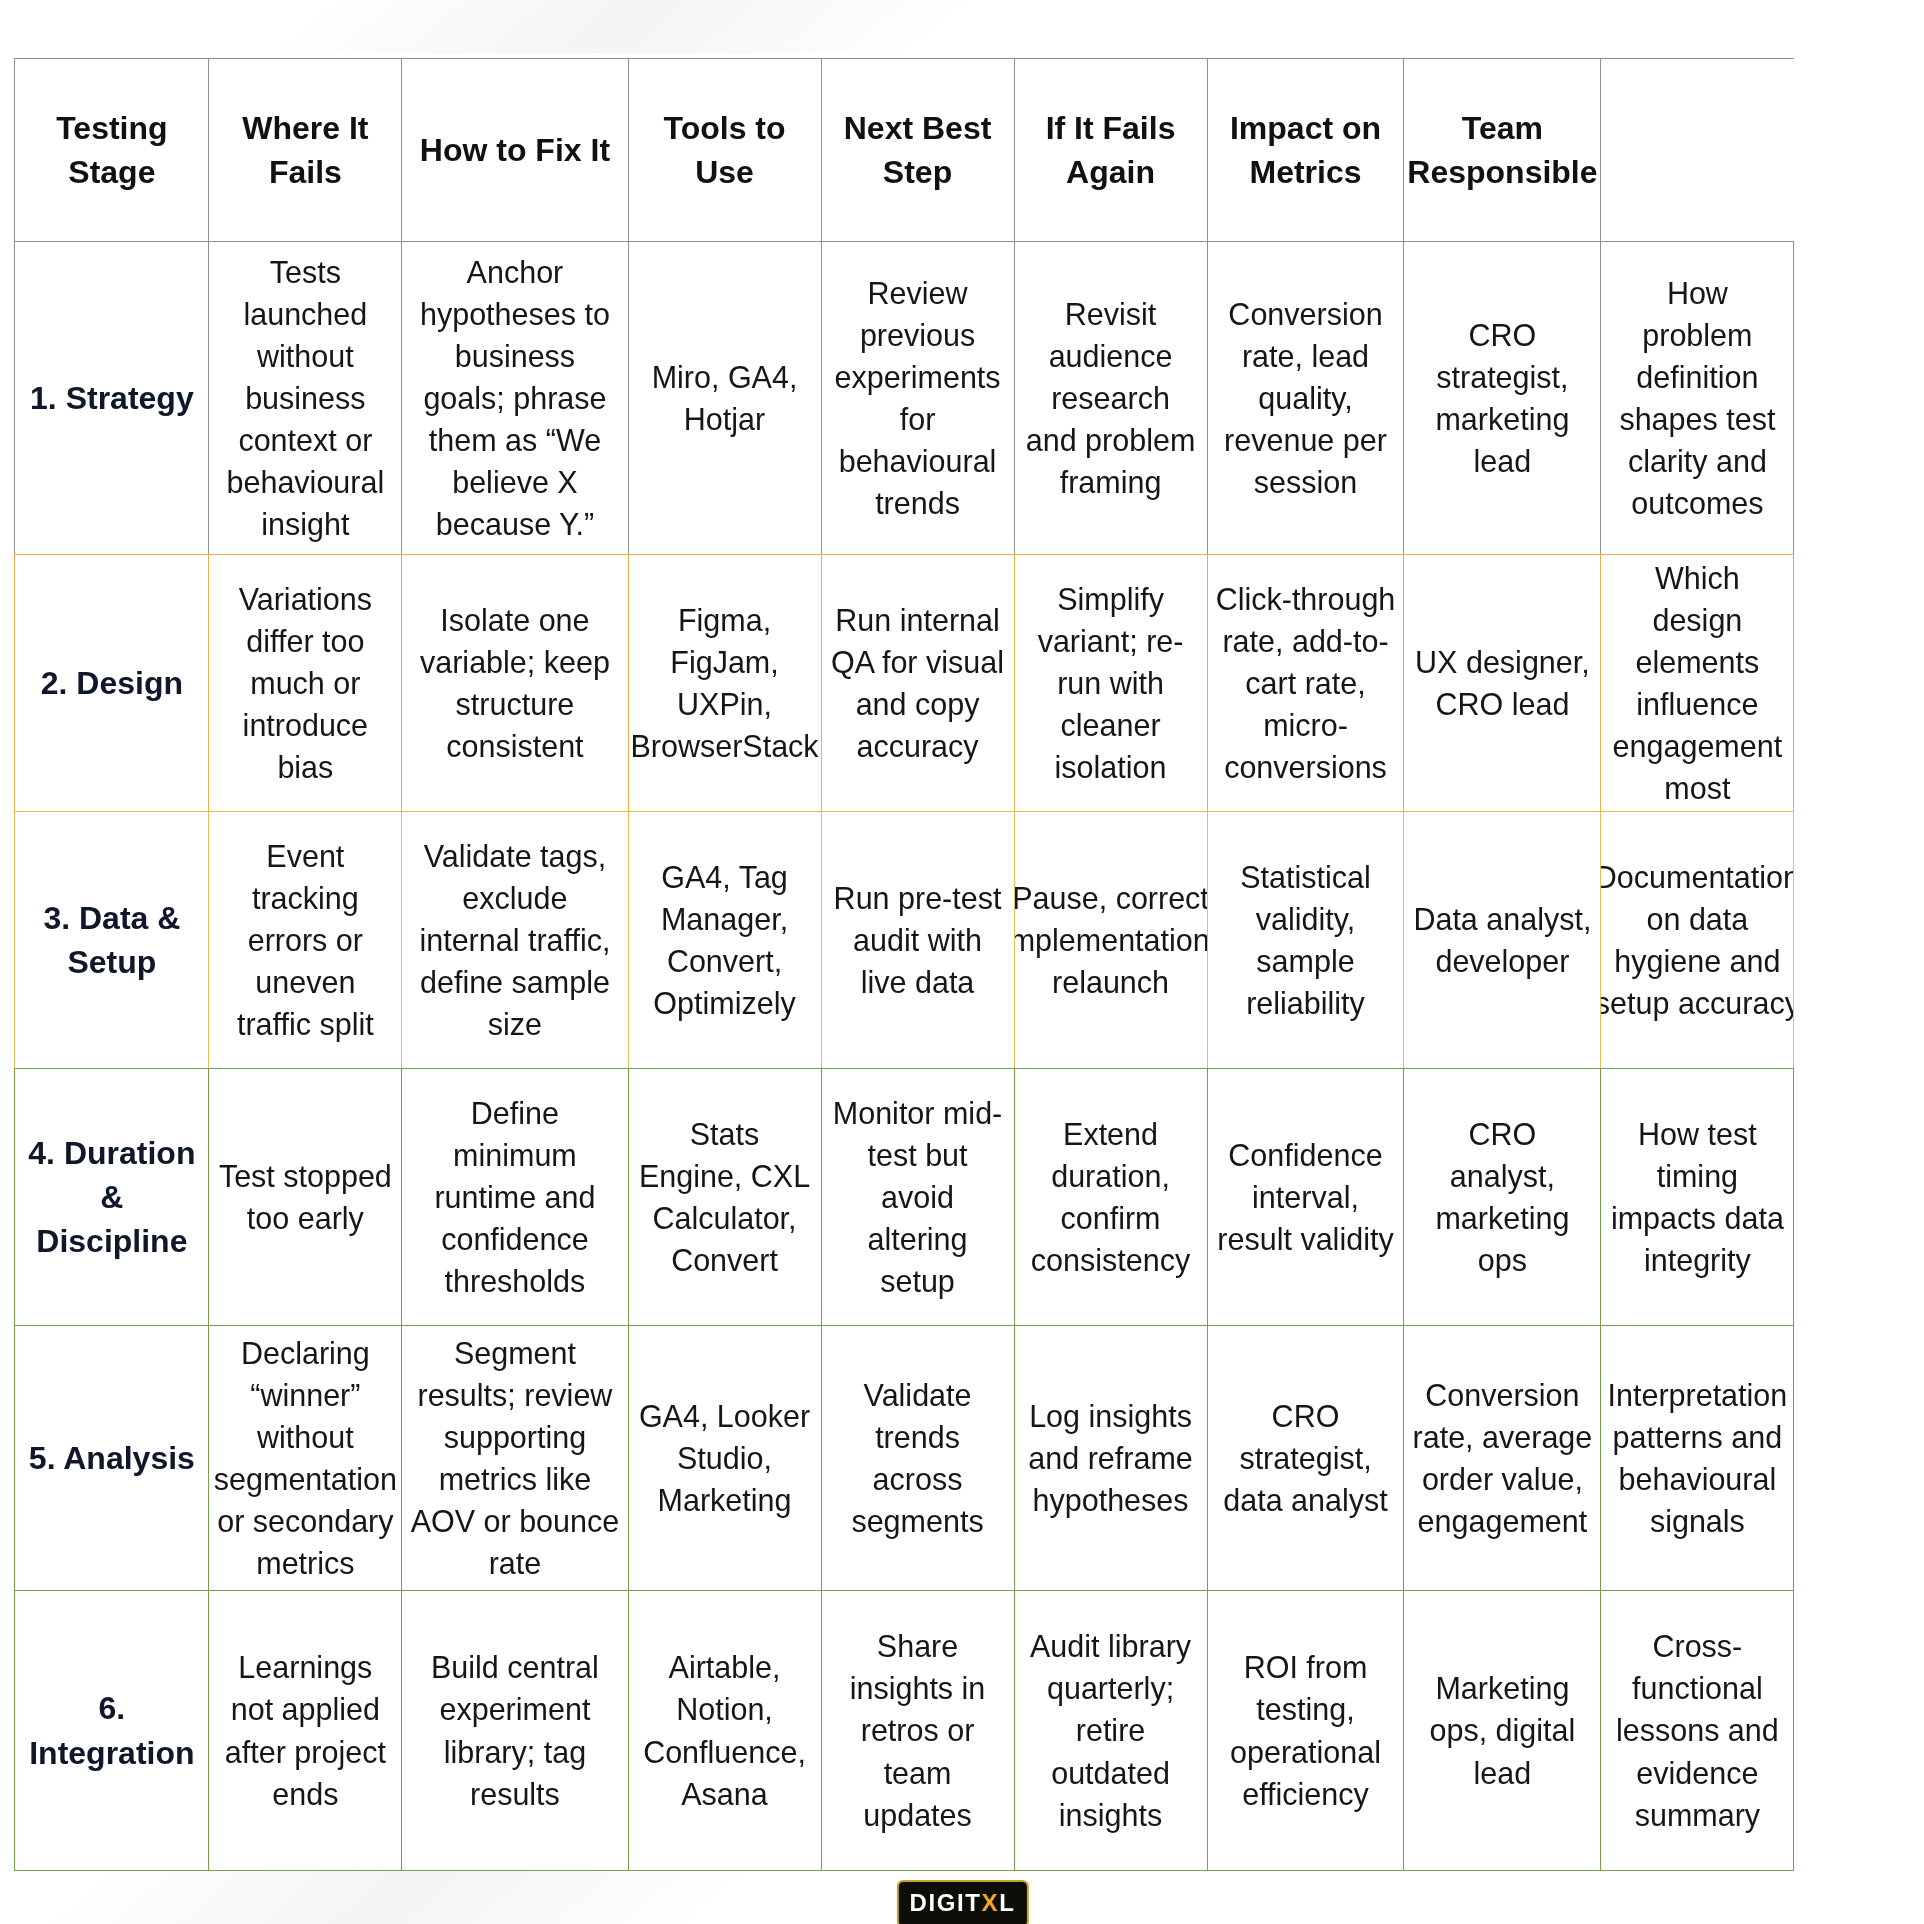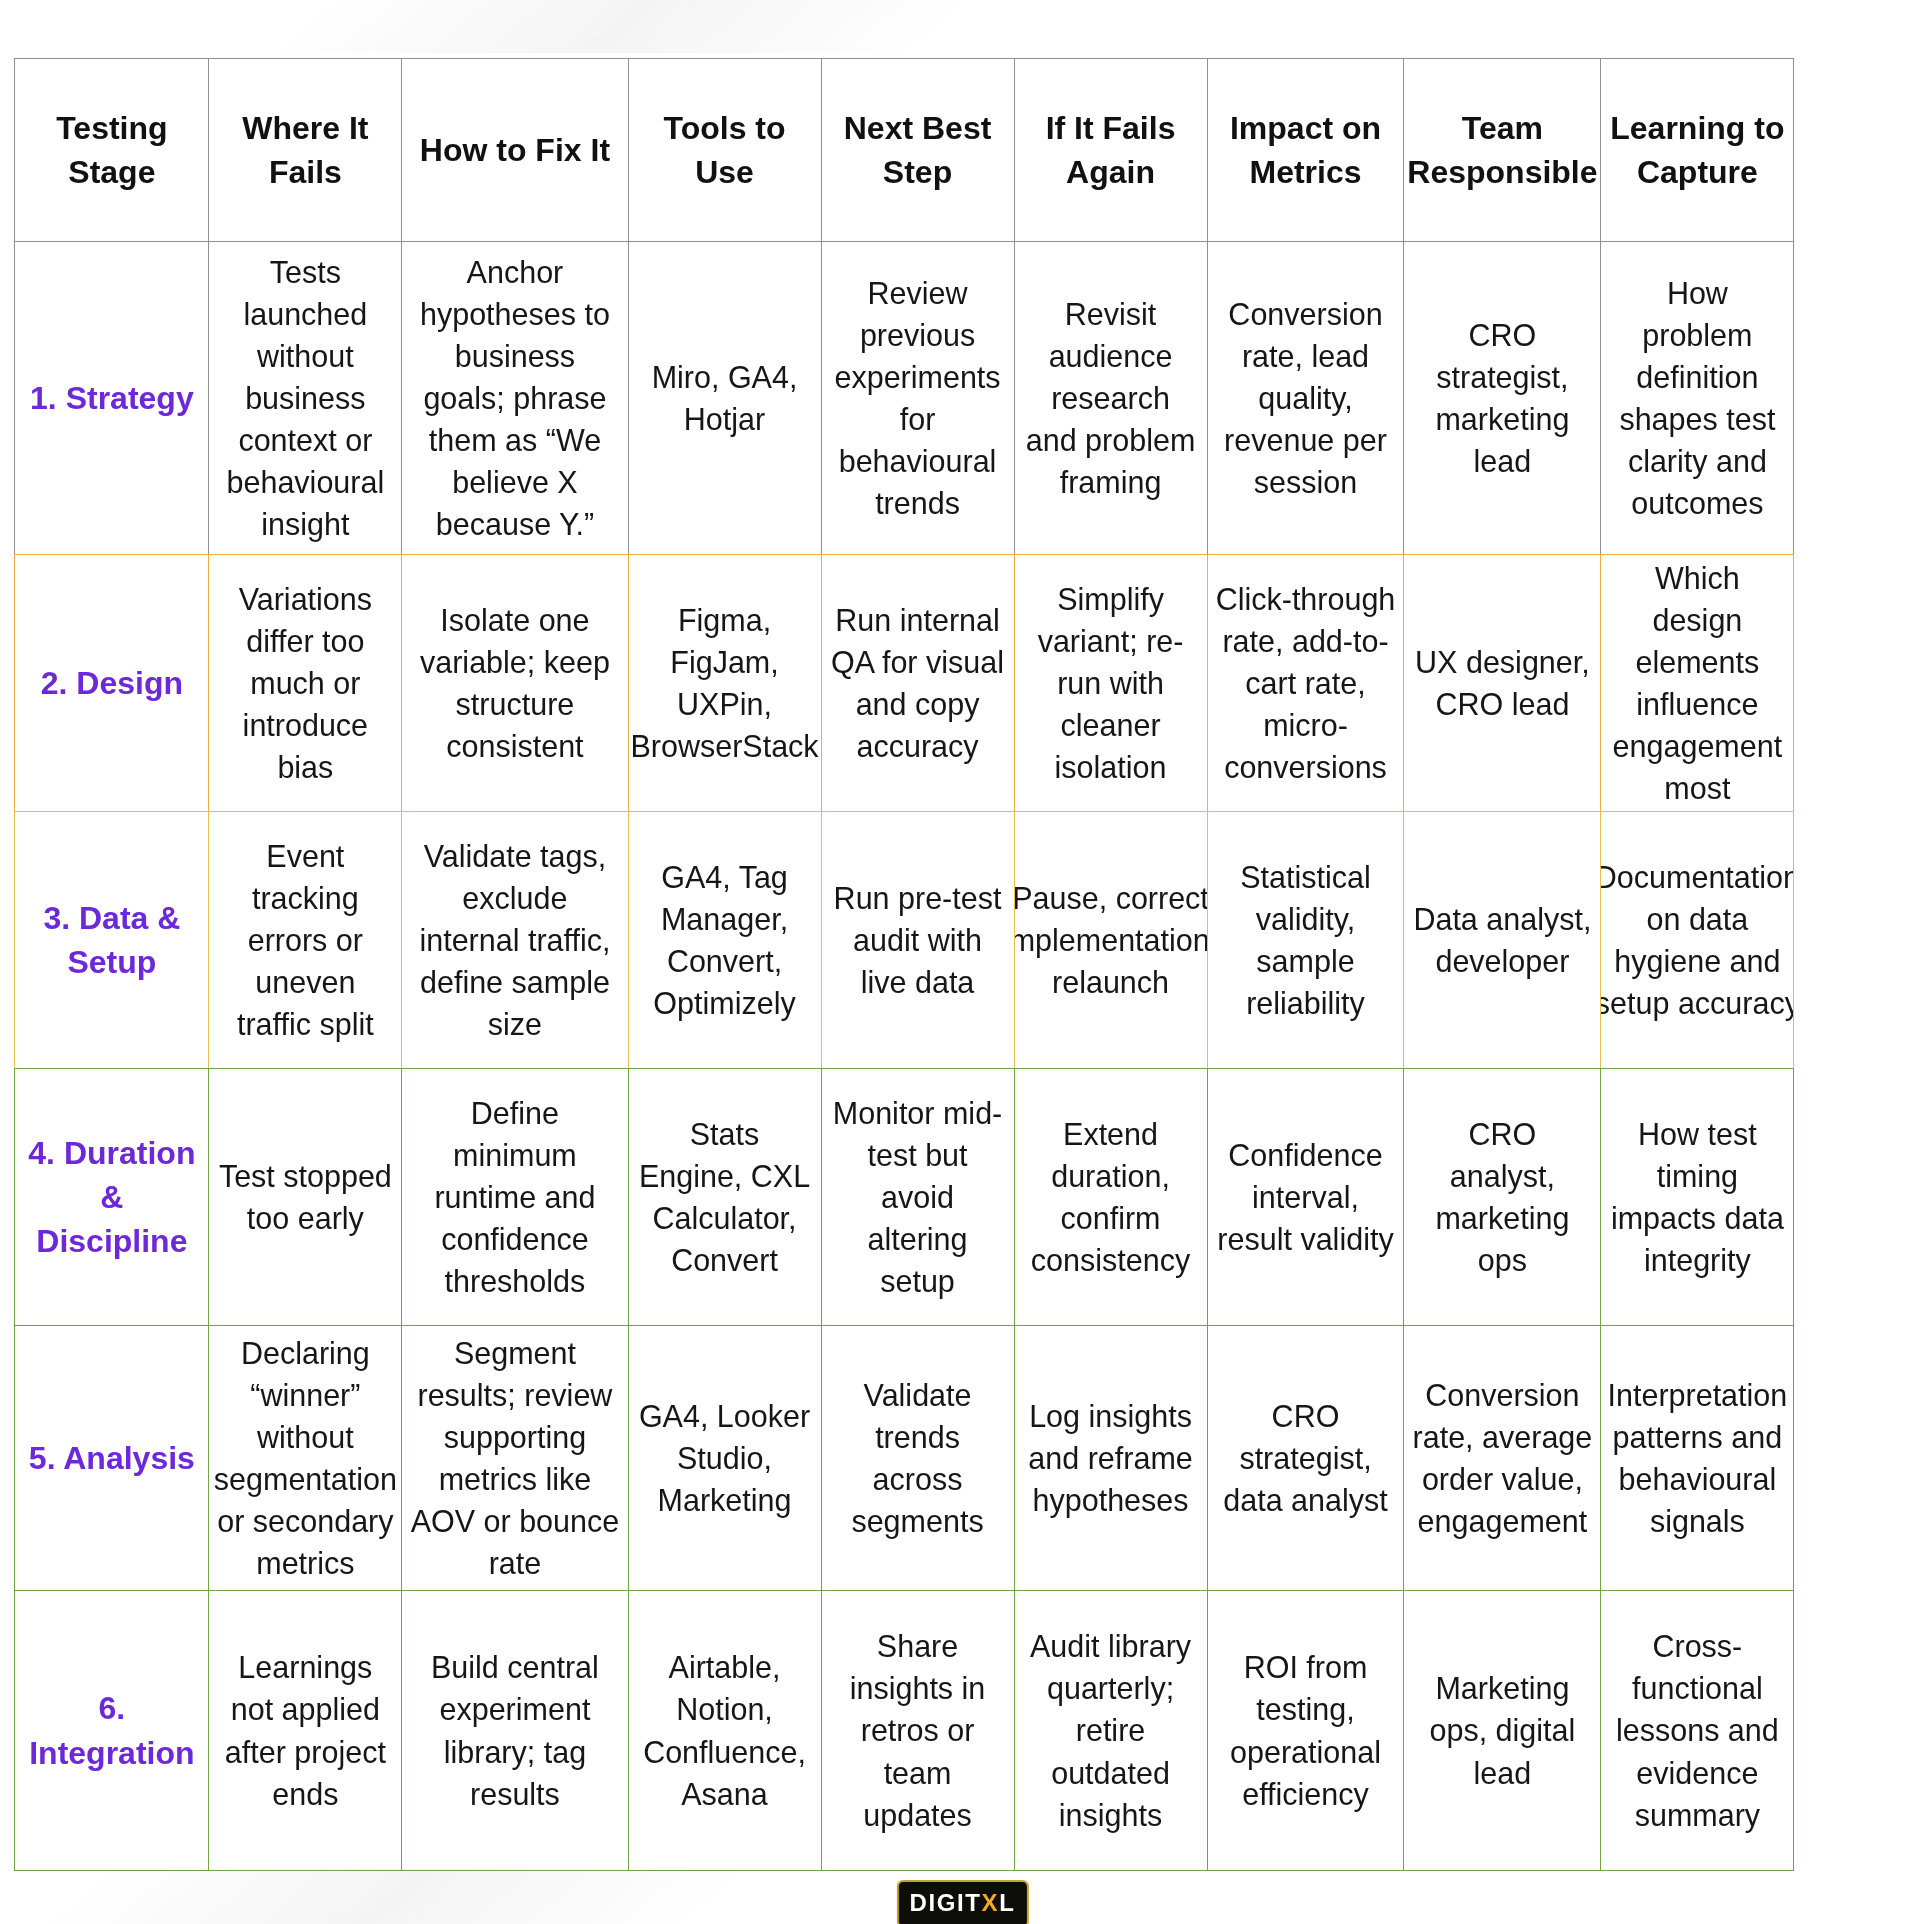--- a/index.html
+++ b/index.html
@@ -60,21 +60,21 @@
     line-height:1.38;
     overflow-wrap:break-word;
     word-wrap:break-word;
     overflow:hidden;
   }
   .cell:first-child{border-left:1.6px solid var(--bc);}
   .head{
     font-weight:700;font-size:32px;padding:4.8px 3.2px;color:#111;
   }
   .stage{
-    font-weight:700;font-size:32px;padding:4.8px 6.4px;color:#6d28d9;
+    font-weight:700;font-size:32px;padding:4.8px 6.4px;color:#0f172a;
   }
 
   .logo{
     position:absolute;top:1880px;left:50%;transform:translateX(-50%);
     background:var(--logo_bg);
     border:2.4px solid var(--logo_border);
     border-radius:6.4px;
     padding:7.2px 11.2px 8.8px;
     font-weight:700;font-size:24px;letter-spacing:1.6px;
     color:#ffffff;
@@ -92,21 +92,20 @@
 
   <div class="row header-row c-gray">
     <div class="cell head">Testing Stage</div>
     <div class="cell head">Where It Fails</div>
     <div class="cell head">How to Fix It</div>
     <div class="cell head">Tools to Use</div>
     <div class="cell head">Next Best Step</div>
     <div class="cell head">If It Fails Again</div>
     <div class="cell head">Impact on Metrics</div>
     <div class="cell head">Team Responsible</div>
-    <div class="cell head">Learning to Capture</div>
   </div>
 
   <div class="row r1 c-gray">
     <div class="cell stage">1. Strategy</div>
     <div class="cell">Tests launched without business context or behavioural insight</div>
     <div class="cell">Anchor hypotheses to business goals; phrase them as “We believe X because Y.”</div>
     <div class="cell">Miro, GA4, Hotjar</div>
     <div class="cell">Review previous experiments for behavioural trends</div>
     <div class="cell">Revisit audience research and problem framing</div>
     <div class="cell">Conversion rate, lead quality, revenue per session</div>

